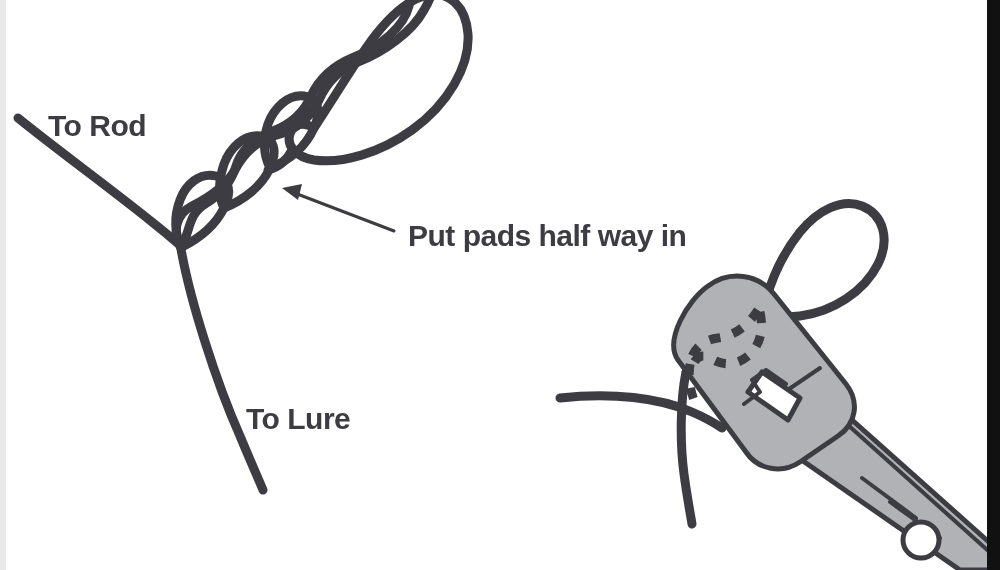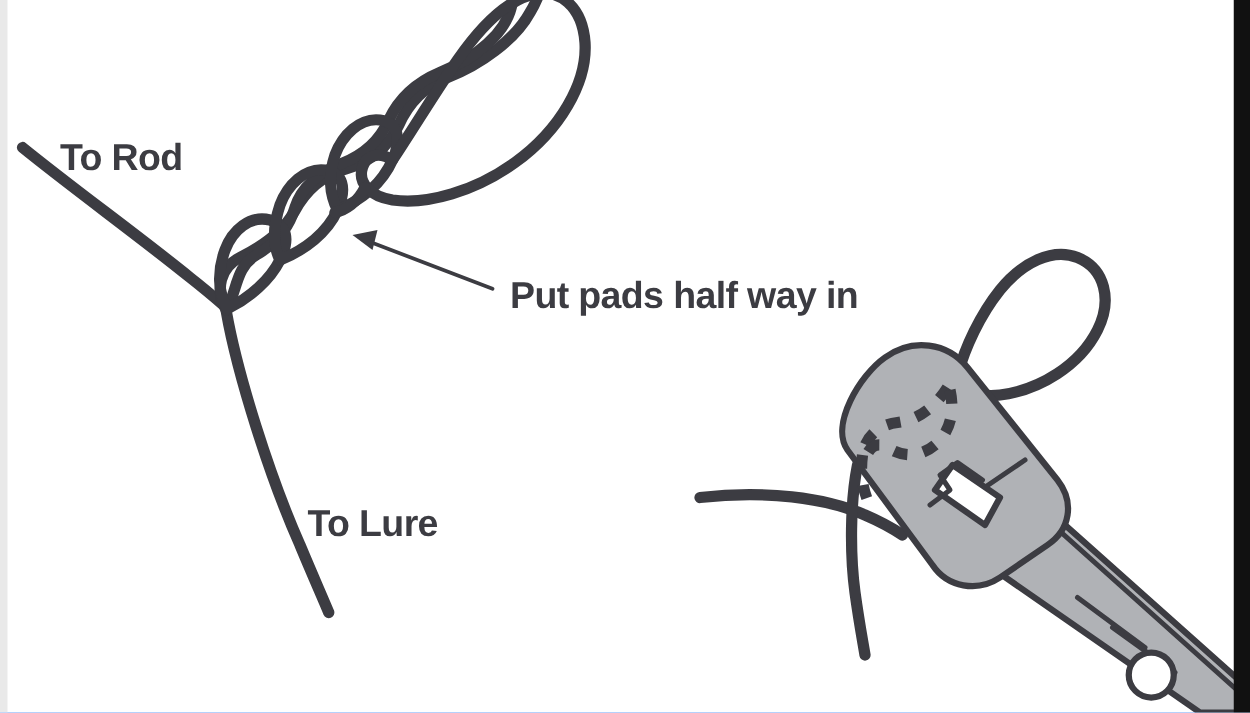--- a/index.html
+++ b/index.html
@@ -7,21 +7,21 @@
   body{
     width:1000px;height:570px;
     background:#ffffff;
     font-family:"Liberation Sans","DejaVu Sans",sans-serif;
     overflow:hidden;
     position:relative;
   }
   #canvas-root{
     position:relative;
     width:1000px;height:570px;
-    background:#3b82f6;
+    background:#0369a1;
   }
   svg#diagram{
     position:absolute;left:0;top:0;
     width:1000px;height:570px;
     display:block;
   }
   .label-text{
     font-family:"Liberation Sans","DejaVu Sans",sans-serif;
     font-weight:bold;
     fill:#3c3c42;

